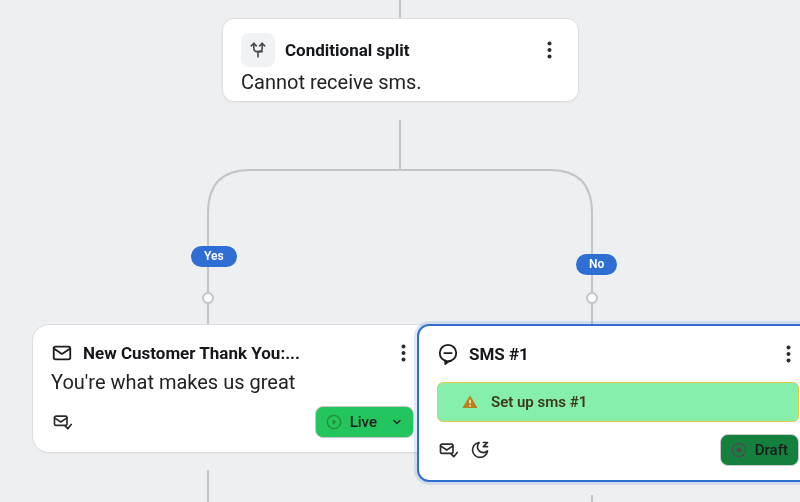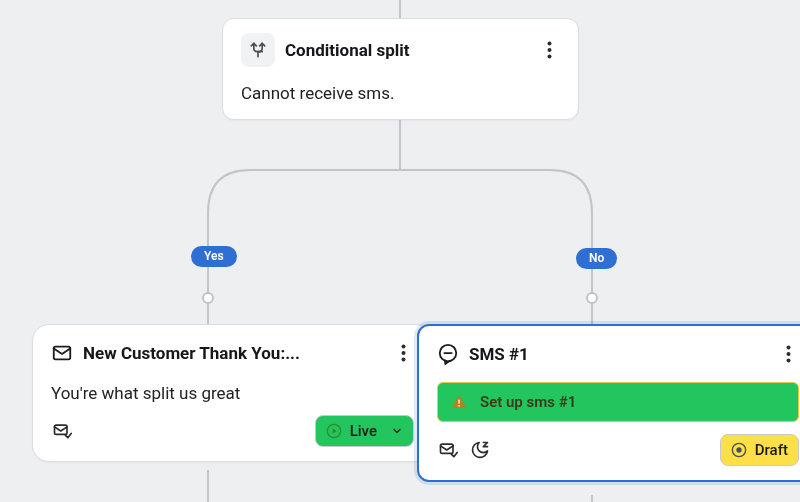--- a/index.html
+++ b/index.html
@@ -36,22 +36,22 @@
   .card-title {
     font-weight:700;
     font-size:17px;
     flex:1;
     white-space:nowrap;
     overflow:hidden;
     text-overflow:ellipsis;
     color:#15171a;
   }
   .card-sub {
-    margin-top:16px;
-    font-size:17px;
+    margin-top:3px;
+    font-size:20px;
     color:#222;
   }
 
   .dots-btn {
     width:22px; height:28px;
     display:flex; align-items:center; justify-content:center;
     cursor:pointer;
     border-radius:6px;
   }
 
@@ -75,24 +75,24 @@
   .small-circle {
     position:absolute;
     width:12px; height:12px;
     border:2px solid #c0c2c8;
     background:#fff;
     border-radius:50%;
   }
 
   .notice {
     margin-top:14px;
-    background:#22c55e;
+    background:#86efac;
     border:1px solid #e6c946;
     border-radius:6px;
-    padding:10px 12px;
+    padding:10px 23px;
     display:flex;
     align-items:center;
     gap:12px;
     font-size:15px;
     font-weight:600;
     color:#3a3a1a;
   }
 
   .footer-row {
     margin-top:12px;
@@ -108,21 +108,21 @@
     gap:8px;
     padding:6px 10px;
     border:1px solid #c7c9ce;
     border-radius:8px;
     font-size:15px;
     background:#22c55e;
     cursor:pointer;
     font-weight:500;
   }
   .status-chip.draft {
-    background:#fde047;
+    background:#15803d;
     cursor:default;
   }
 
   .chev { margin-left:6px; }
 
   .small-ico {
     width:22px; height:22px;
     display:flex; align-items:center; justify-content:center;
     color:#333;
   }
@@ -141,26 +141,26 @@
 
     <line x1="208" y1="213" x2="208" y2="324"></line>
     <line x1="592" y1="213" x2="592" y2="324"></line>
 
     <line x1="208" y1="470" x2="208" y2="502"></line>
     <line x1="592" y1="495" x2="592" y2="502"></line>
   </g>
 </svg>
 
 <div class="pill" style="left:191px; top:246px;"><span>Yes</span></div>
-<div class="pill" style="left:576px; top:248px;"><span>No</span></div>
+<div class="pill" style="left:576px; top:254px;"><span>No</span></div>
 
 <div class="small-circle" style="left:202px; top:292px;"></div>
 <div class="small-circle" style="left:586px; top:292px;"></div>
 
-<div class="card" style="left:222px; top:18px; width:357px; height:102px;">
+<div class="card" style="left:222px; top:18px; width:357px; height:84px;">
   <div class="card-head">
     <div class="iconbox">
       <svg width="20" height="20" viewBox="0 0 24 24" fill="none" stroke="#4a4c52" stroke-width="2" stroke-linecap="round" stroke-linejoin="round">
         <path d="M7 4 L7 10 Q7 14 11 14 L17 14"></path>
         <path d="M17 4 L17 10 Q17 14 13 14"></path>
         <polyline points="4 7 7 4 10 7"></polyline>
         <polyline points="14 7 17 4 20 7"></polyline>
         <line x1="12" y1="14" x2="12" y2="20"></line>
       </svg>
     </div>
@@ -186,21 +186,21 @@
     </div>
     <div class="card-title">New Customer Thank You:...</div>
     <div class="dots-btn">
       <svg width="5" height="18" viewBox="0 0 5 18">
           <circle cx="2.5" cy="2.5" r="2" fill="#2a2c30"></circle>
           <circle cx="2.5" cy="9" r="2" fill="#2a2c30"></circle>
           <circle cx="2.5" cy="15.5" r="2" fill="#2a2c30"></circle>
         </svg>
     </div>
   </div>
-  <div class="card-sub">You're what split us great</div>
+  <div class="card-sub">You're what makes us great</div>
   <div class="footer-row">
     <div class="small-ico">
       <svg width="20" height="20" viewBox="0 0 24 24" fill="none" stroke="#2a2c30" stroke-width="2" stroke-linecap="round" stroke-linejoin="round">
         <rect x="3" y="5" width="15" height="11" rx="2"></rect>
         <polyline points="3 7 10.5 12 18 7"></polyline>
         <polyline points="16 17 19 20 23 15"></polyline>
       </svg>
     </div>
     <div class="spacer"></div>
     <div class="status-chip">

